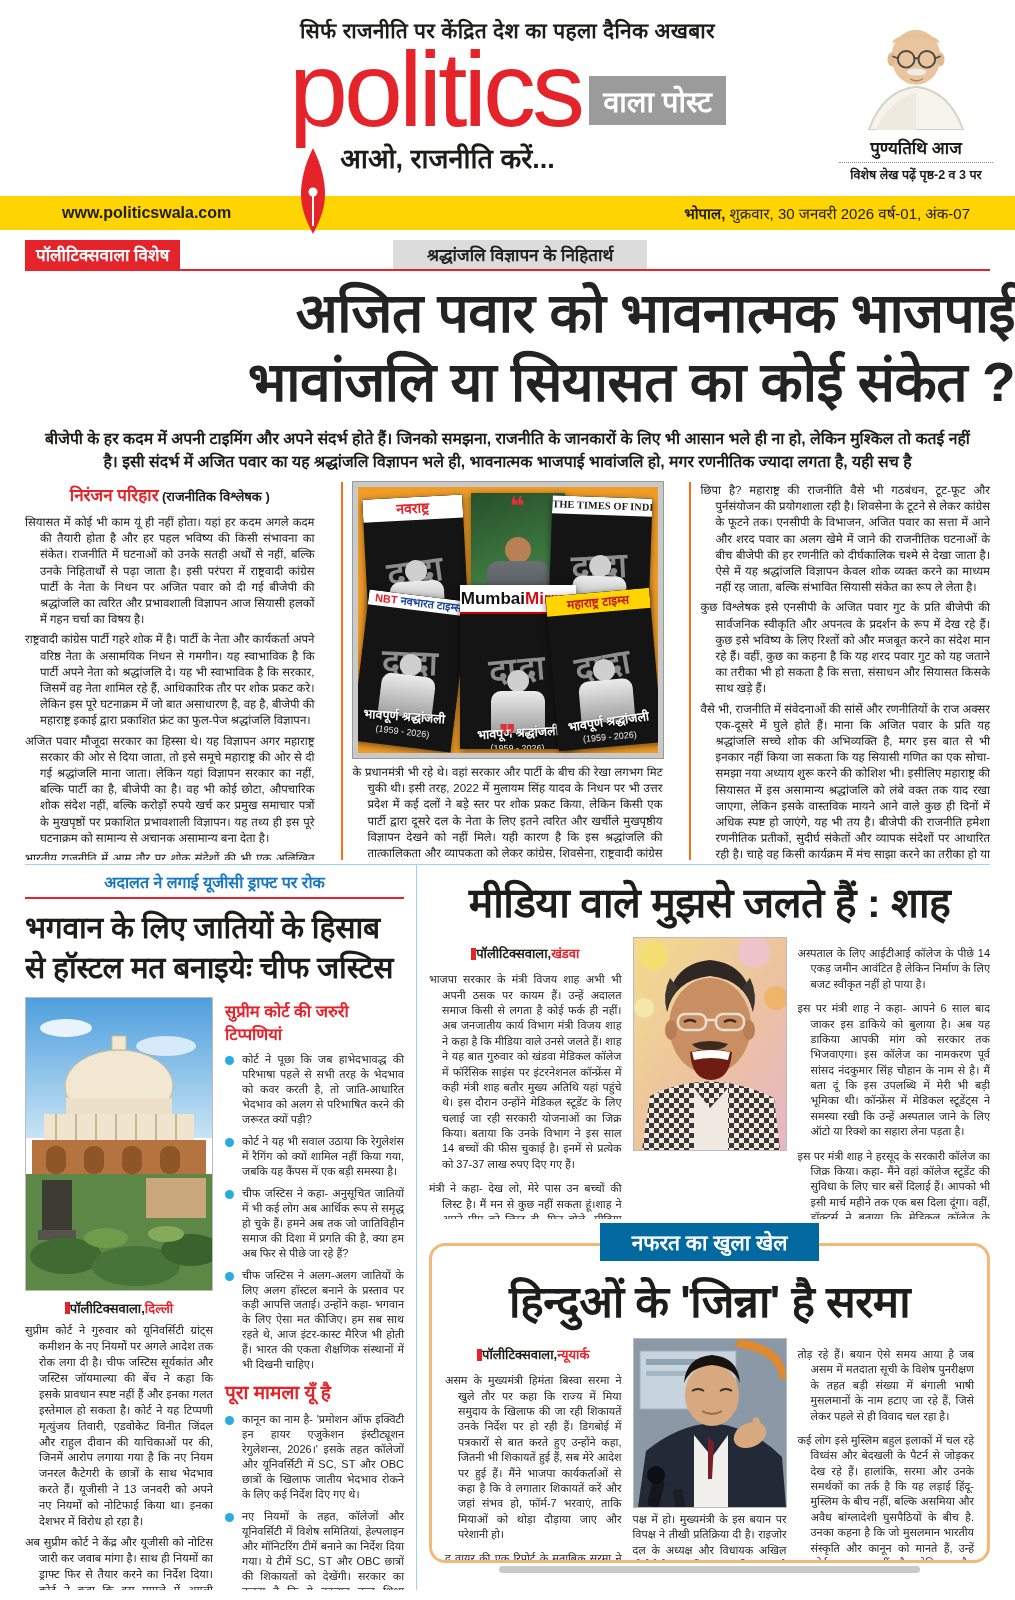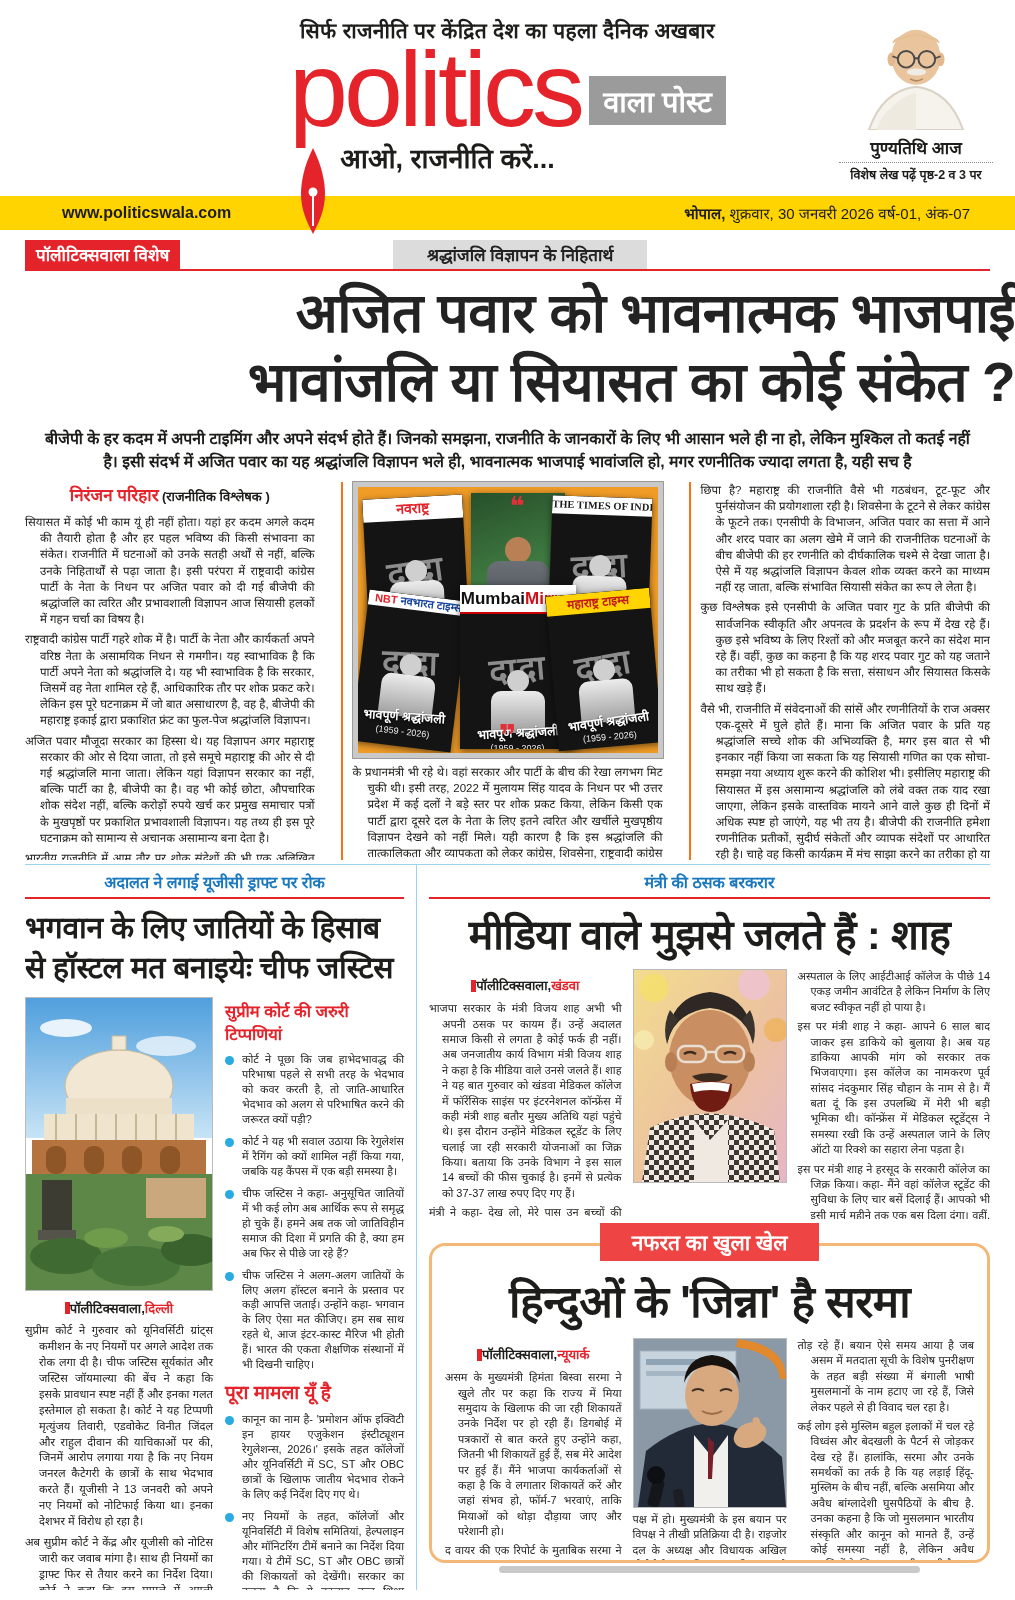--- a/index.html
+++ b/index.html
@@ -100,28 +100,28 @@
   .redhead.big{font-size:19px; margin-top:6px;}
   .bullet{display:flex; gap:8px; margin-bottom:7px;}
   .bullet .dot{width:9px; height:9px; border-radius:50%; background:#29abe2; margin-top:4px; flex:0 0 9px;}
   .bullet p{font-size:11px; line-height:1.36; text-align:justify; margin:0;}
 
   
   .shah{height:352px; overflow:hidden;}
   .shah-headline{text-align:center; font-size:41px; font-weight:900; margin:6px 0 8px; letter-spacing:-.5px;}
   .cols3{display:flex; gap:11px;}
   .cols3 .tcol{flex:1; font-size:11px; line-height:1.4; text-align:justify;}
-  .cols3 .tcol p{margin:0 0 4px; padding-left:13px; text-indent:-13px;}
+  .cols3 .tcol p{margin:9px 0 4px; padding-left:13px; text-indent:-13px;}
   .cols3 .pcol{flex:0 0 152px;}
   .pcol .below{font-size:11px; line-height:1.4; text-align:justify; margin-top:4px;}
   .photo-frame{border:1px solid #bbb; line-height:0;}
 
   
   .hate-wrap{text-align:center; position:relative; z-index:3; margin-top:4px;}
-  .hate-badge{display:inline-block; background:#ef4444; color:#fff; font-weight:800; font-size:21px; padding:5px 32px;}
+  .hate-badge{display:inline-block; background:#0369a1; color:#fff; font-weight:800; font-size:21px; padding:5px 32px;}
   .sarma-box{border:3px solid #f3b878; border-radius:16px; margin-top:-18px; padding:24px 13px 8px; height:320px; overflow:hidden;}
   .sarma-headline{text-align:center; font-size:44px; font-weight:800; margin:0 0 8px; letter-spacing:-.5px;}
   .shadowbar{height:7px; background:#c9c9c9; border-radius:4px; width:75%; margin:3px auto 0;}
 
   
   .botrule{margin:10px 25px 0; border-top:2px solid #b5b5b5;}
   .regmarks{display:flex; justify-content:space-between; margin:9px 55px 0;}
   .rg{display:flex; gap:6px;}
   .rg i{display:block; width:19px; height:7px;}
   .rg .c{background:#29abe2;} .rg .m{background:#ec1e8c;} .rg .y{background:#ffd400;} .rg .k{background:#3a3a39;}
@@ -344,21 +344,20 @@
               <p>नए नियमों के तहत, कॉलेजों और यूनिवर्सिटी में विशेष समितियां, हेल्पलाइन और मॉनिटरिंग टीमें बनाने का निर्देश दिया गया। ये टीमें SC, ST और OBC छात्रों की शिकायतों को देखेंगी। सरकार का कहना है कि ये बदलाव उच्च शिक्षा संस्थानों में निष्पक्षता और जवाबदेही लाने के लिए किए गए हैं।</p>
             </div>
 
         </div>
       </div>
     </div>
 
     <div class="bright">
 
       <div class="shah">
-        <div class="kicker krule">मंत्री की ठसक बरकरार</div>
         <div class="shah-headline">मीडिया वाले मुझसे जलते हैं : शाह</div>
         <div class="cols3">
           <div class="tcol">
             <div class="byline">
               <span class="sq"></span>
               <span>पॉलीटिक्सवाला,</span>
               <span class="city">खंडवा</span>
             </div>
             <p>भाजपा सरकार के मंत्री विजय शाह अभी भी अपनी ठसक पर कायम हैं। उन्हें अदालत समाज किसी से लगता है कोई फर्क ही नहीं। अब जनजातीय कार्य विभाग मंत्री विजय शाह ने कहा है कि मीडिया वाले उनसे जलते हैं। शाह ने यह बात गुरुवार को खंडवा मेडिकल कॉलेज में फॉरेंसिक साइंस पर इंटरनेशनल कॉन्फ्रेंस में कही मंत्री शाह बतौर मुख्य अतिथि यहां पहुंचे थे। इस दौरान उन्होंने मेडिकल स्टूडेंट के लिए चलाई जा रही सरकारी योजनाओं का जिक्र किया। बताया कि उनके विभाग ने इस साल 14 बच्चों की फीस चुकाई है। इनमें से प्रत्येक को 37-37 लाख रुपए दिए गए हैं।</p>
             <p>मंत्री ने कहा- देख लो, मेरे पास उन बच्चों की लिस्ट है। मैं मन से कुछ नहीं सकता हूं।शाह ने अपने पीए को लिस्ट दी, फिर बोले- मीडिया वालों को दे दो क्योंकि मीडिया वाले मुझसे जलते हैं।मंत्री ने कार्यक्रम के दौरान मेडिकल कॉलेज प्रबंधन पर तंज भी कसा। जब डीन डॉ. संजय दादू ने कहा कि मेडिकल कॉलेज</p>

